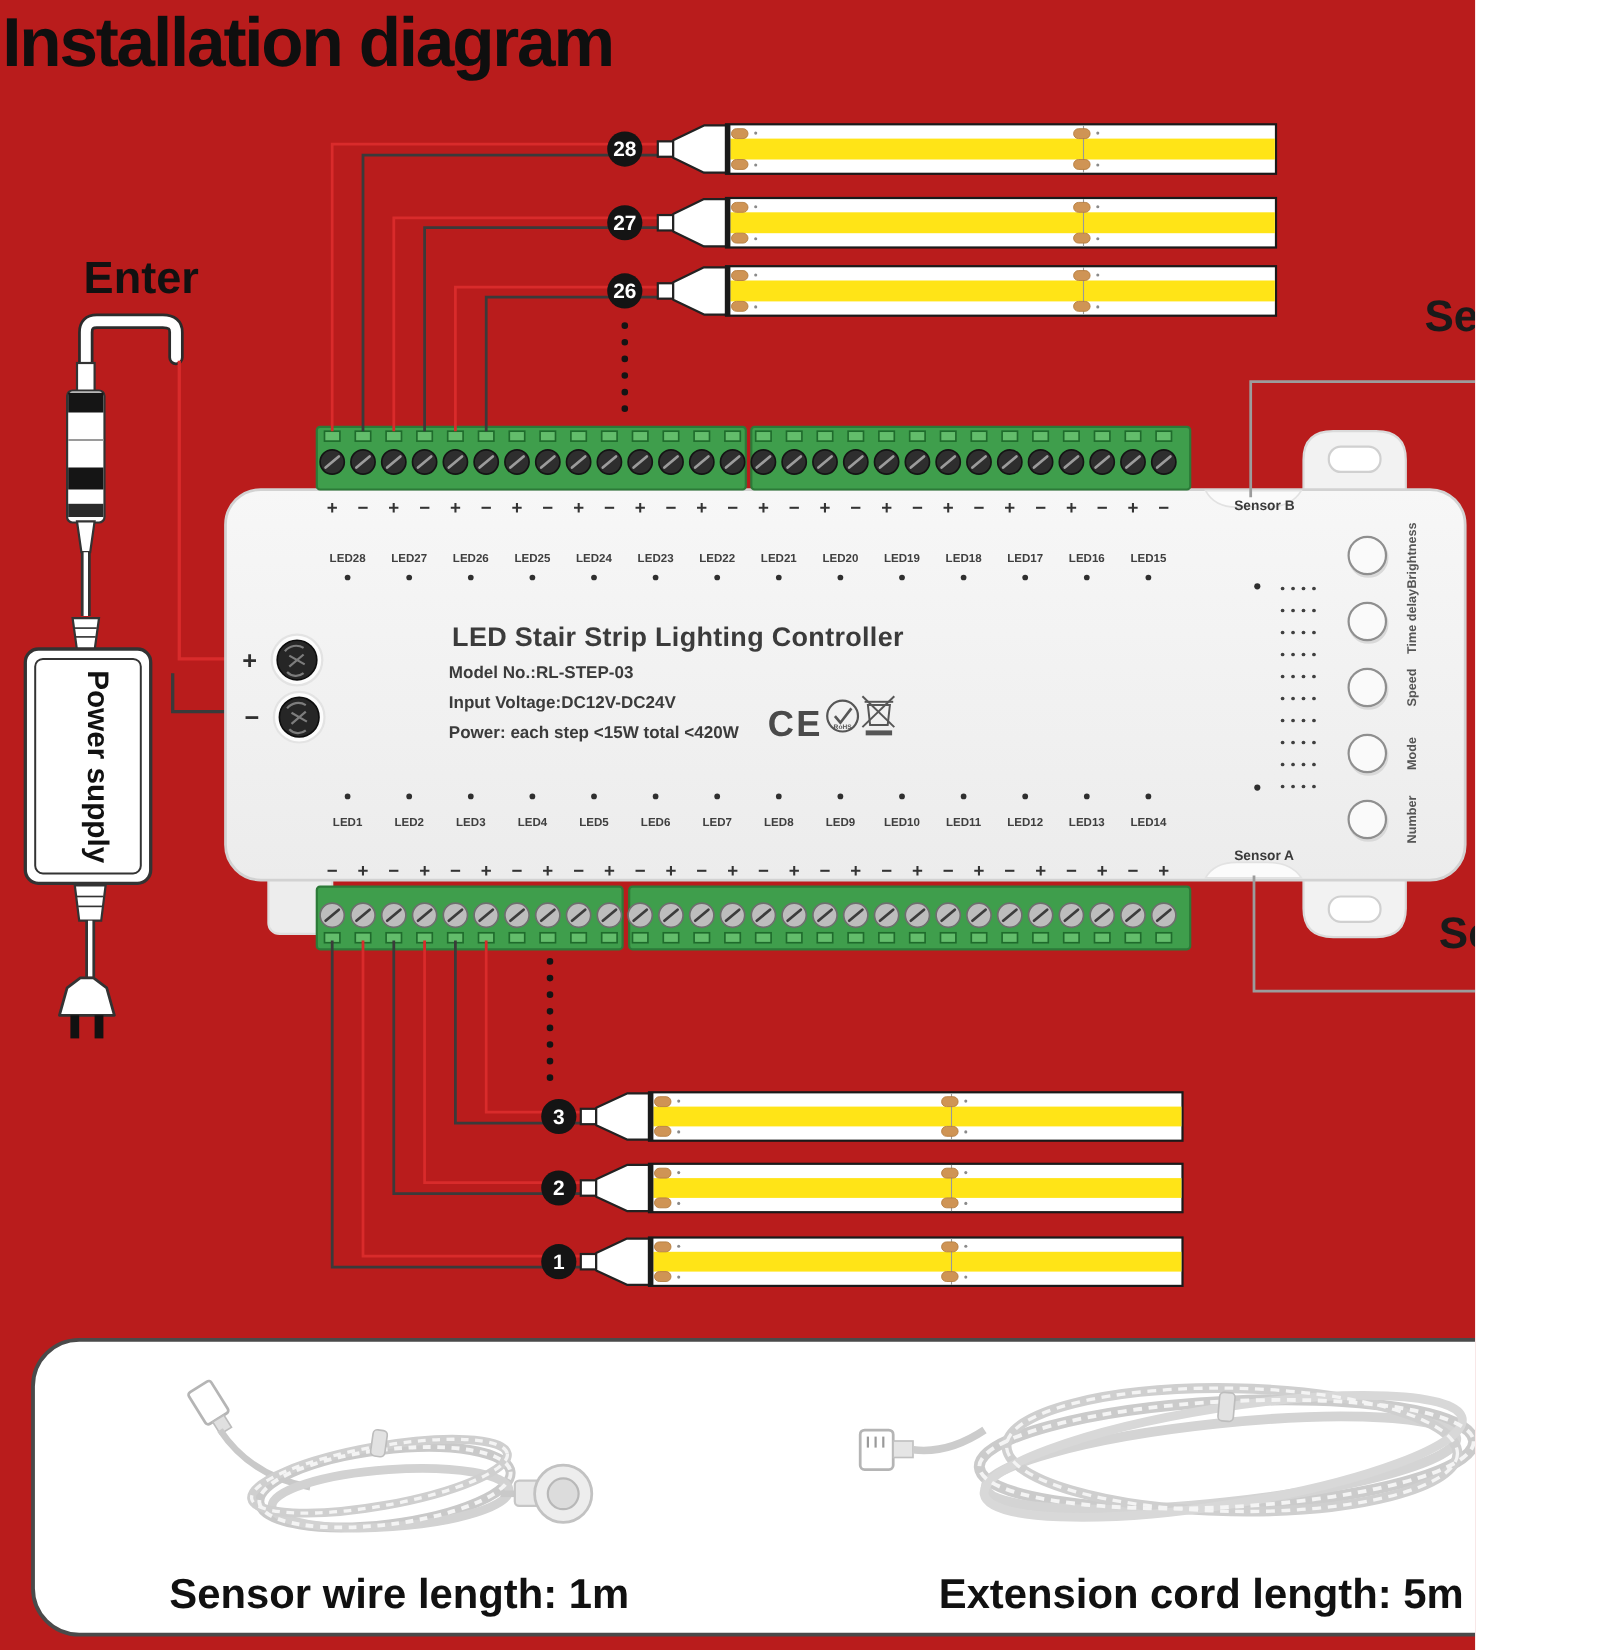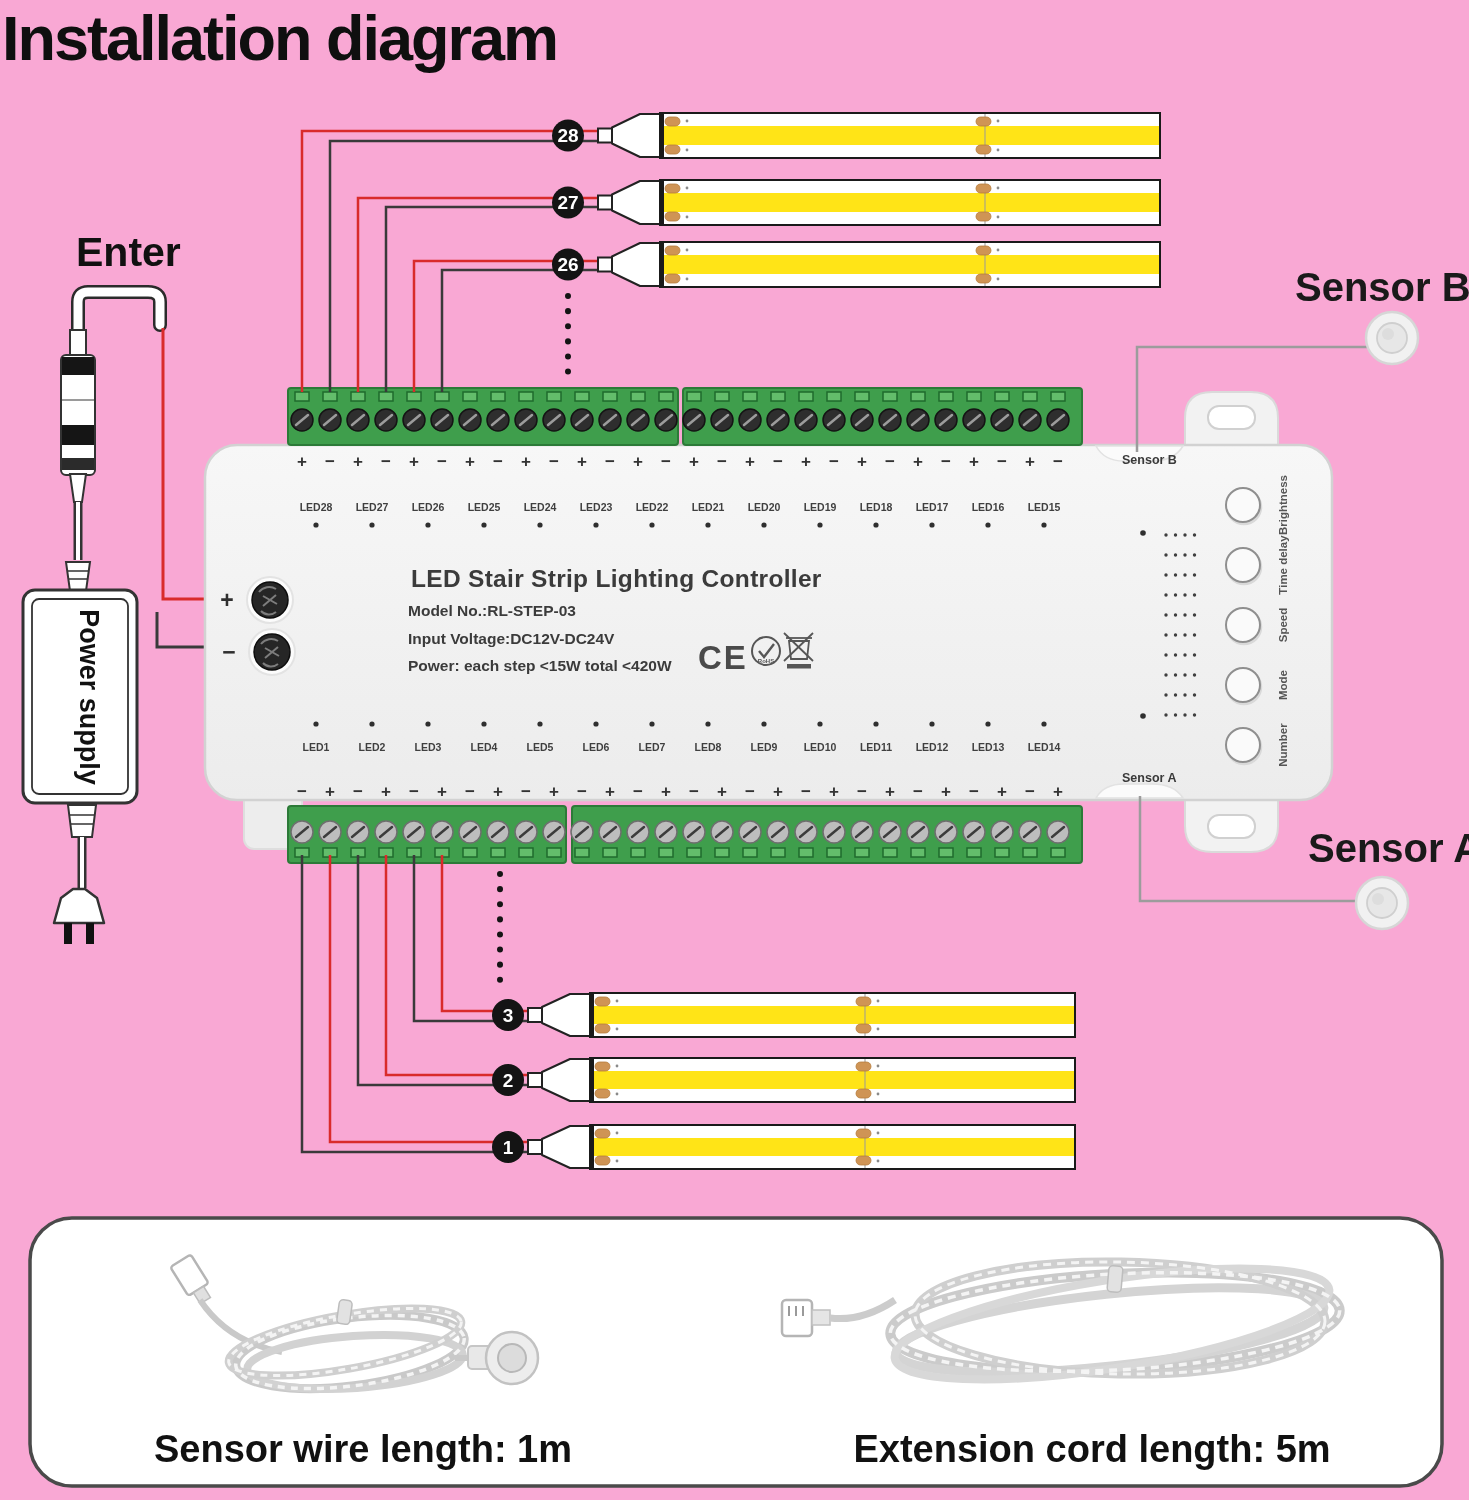--- a/index.html
+++ b/index.html
@@ -1,17 +1,17 @@
 <!DOCTYPE html>
 <html><head>
 <meta charset="utf-8">
 <style>
   html,body{margin:0;padding:0;background:#ffffff;}
   body{font-family:"Liberation Sans","DejaVu Sans",sans-serif;}
-  #stage{position:relative;width:1469px;height:1500px;background:#f9a8d4;overflow:hidden;}
+  #stage{position:relative;width:1341px;height:1500px;background:#b91c1c;overflow:hidden;}
   svg text{font-family:"Liberation Sans","DejaVu Sans",sans-serif;}
 </style>
 </head>
 <body>
 
 <div id="stage">
 <svg id="diagram" width="1469" height="1500" viewBox="0 0 1469 1500">
   <defs>
     <linearGradient id="devGrad" x1="0" y1="0" x2="0" y2="1">
       <stop offset="0" stop-color="#f7f7f7"></stop>

